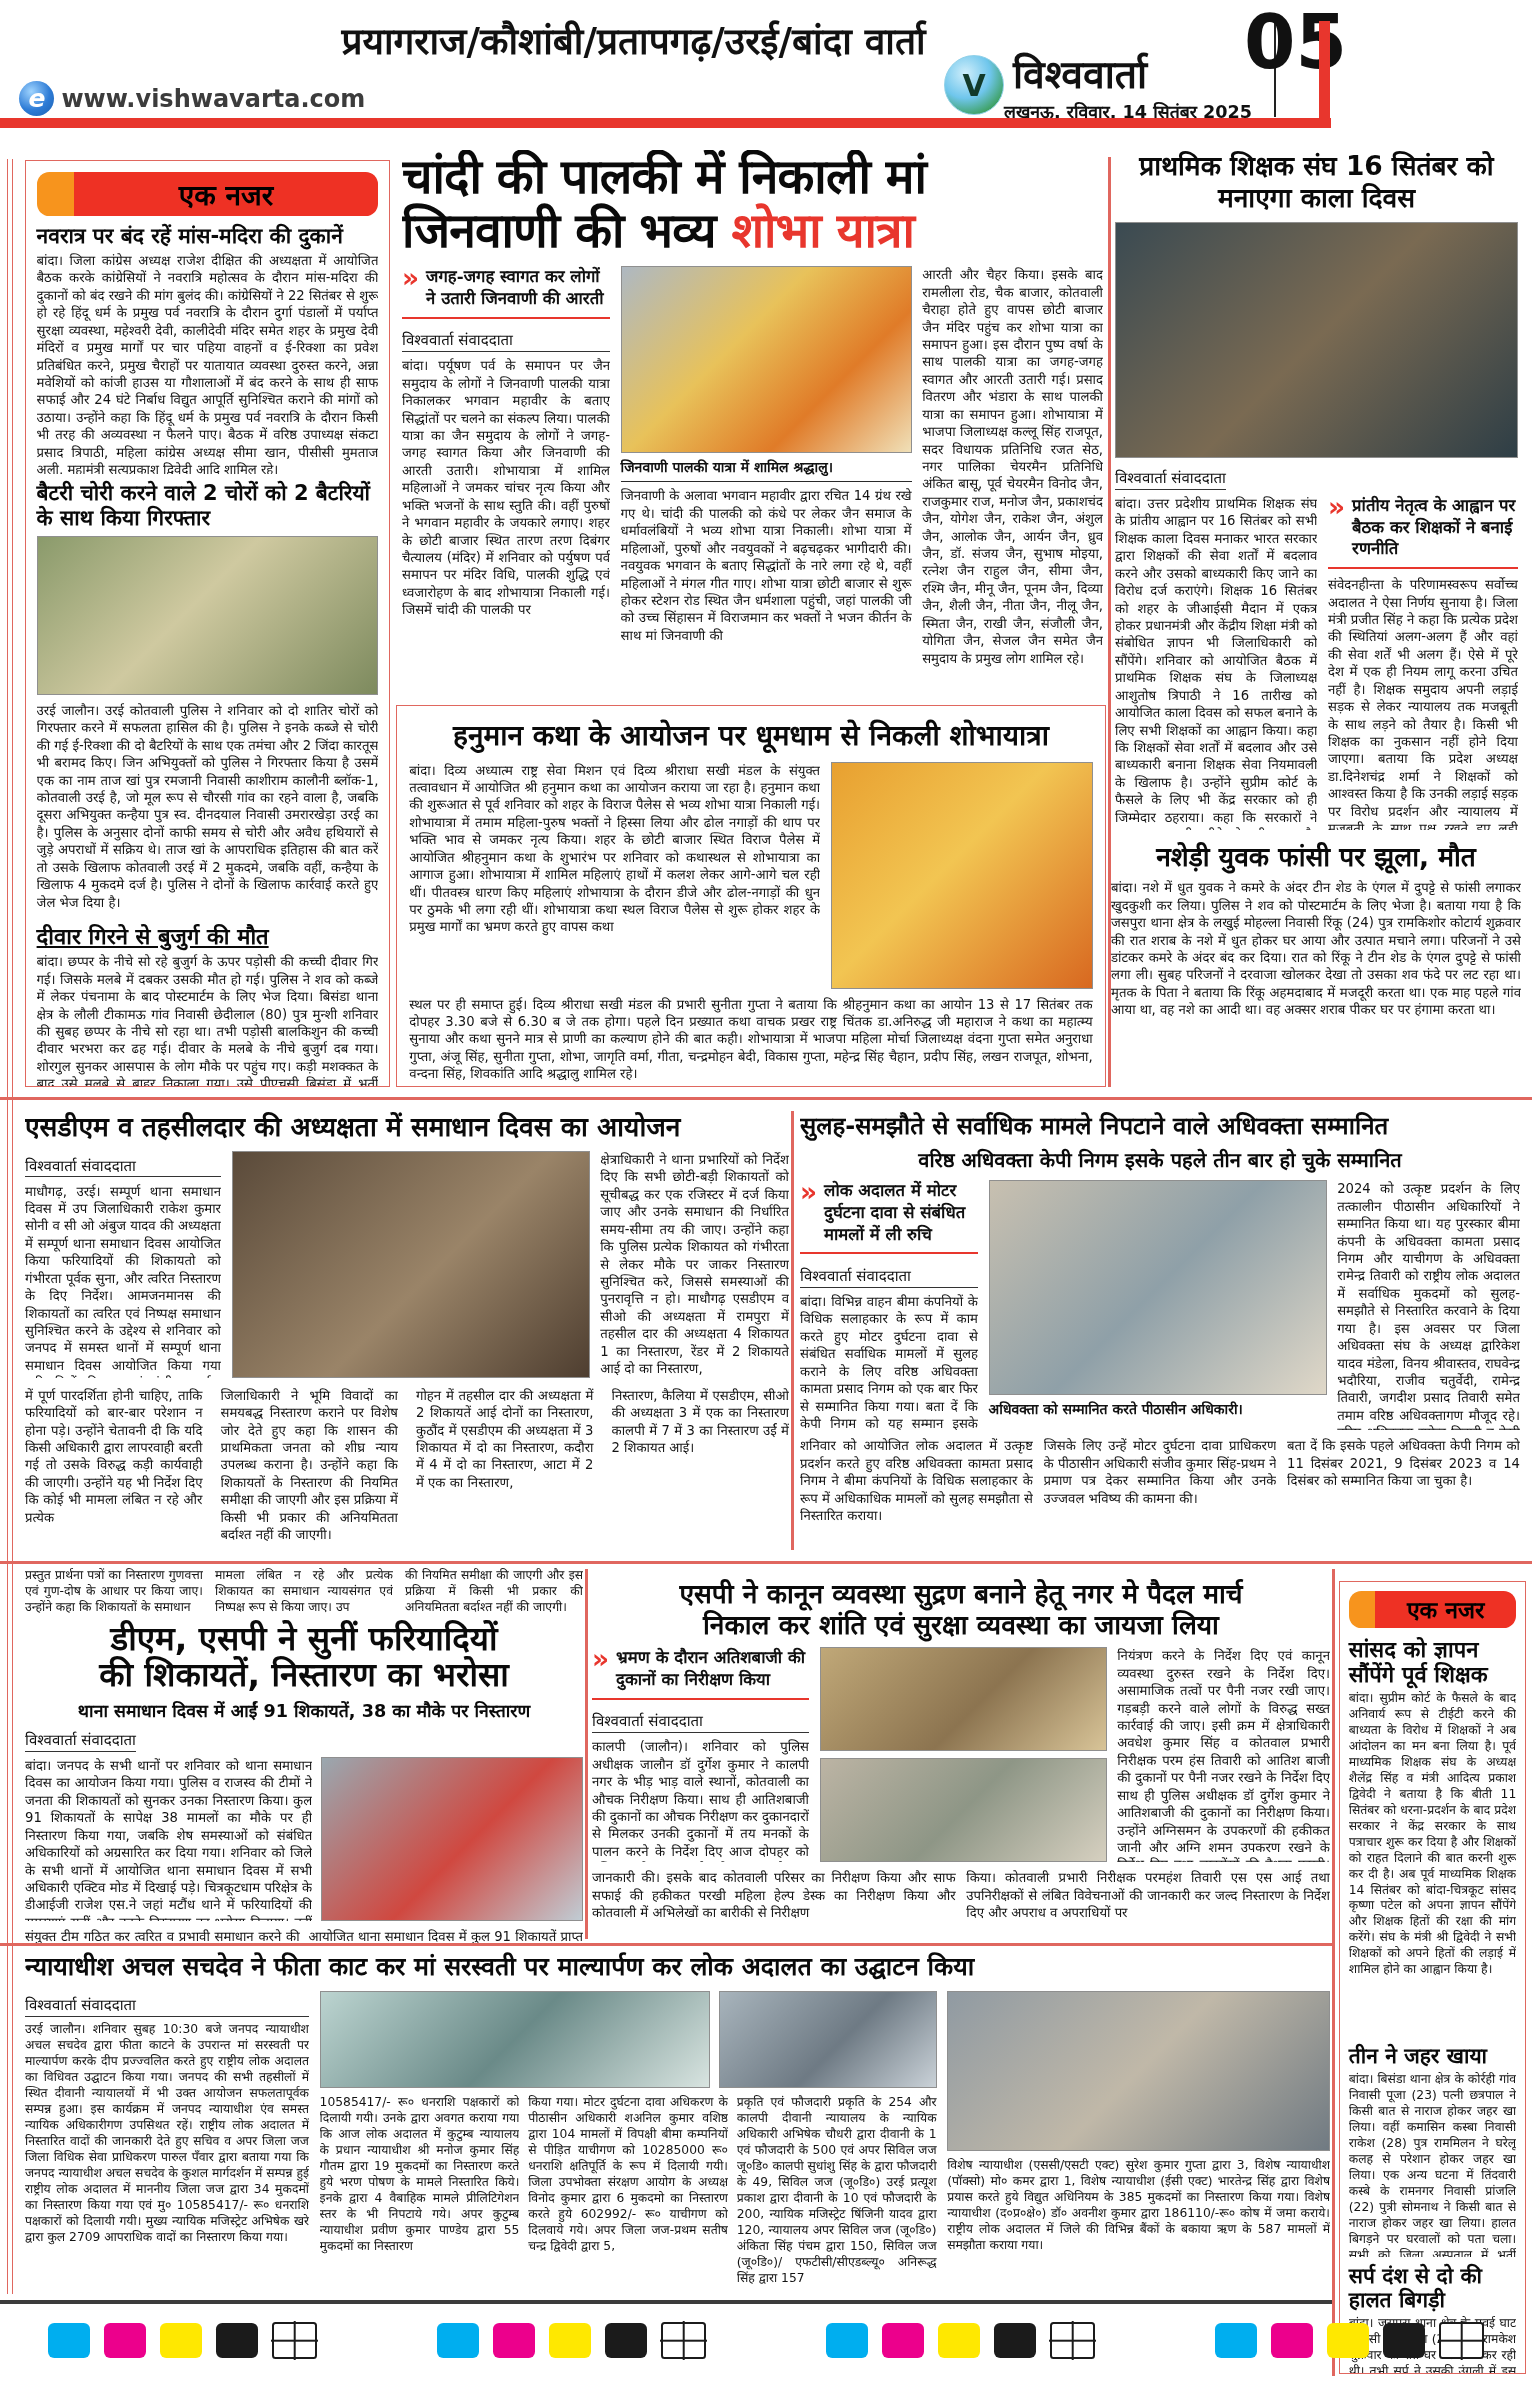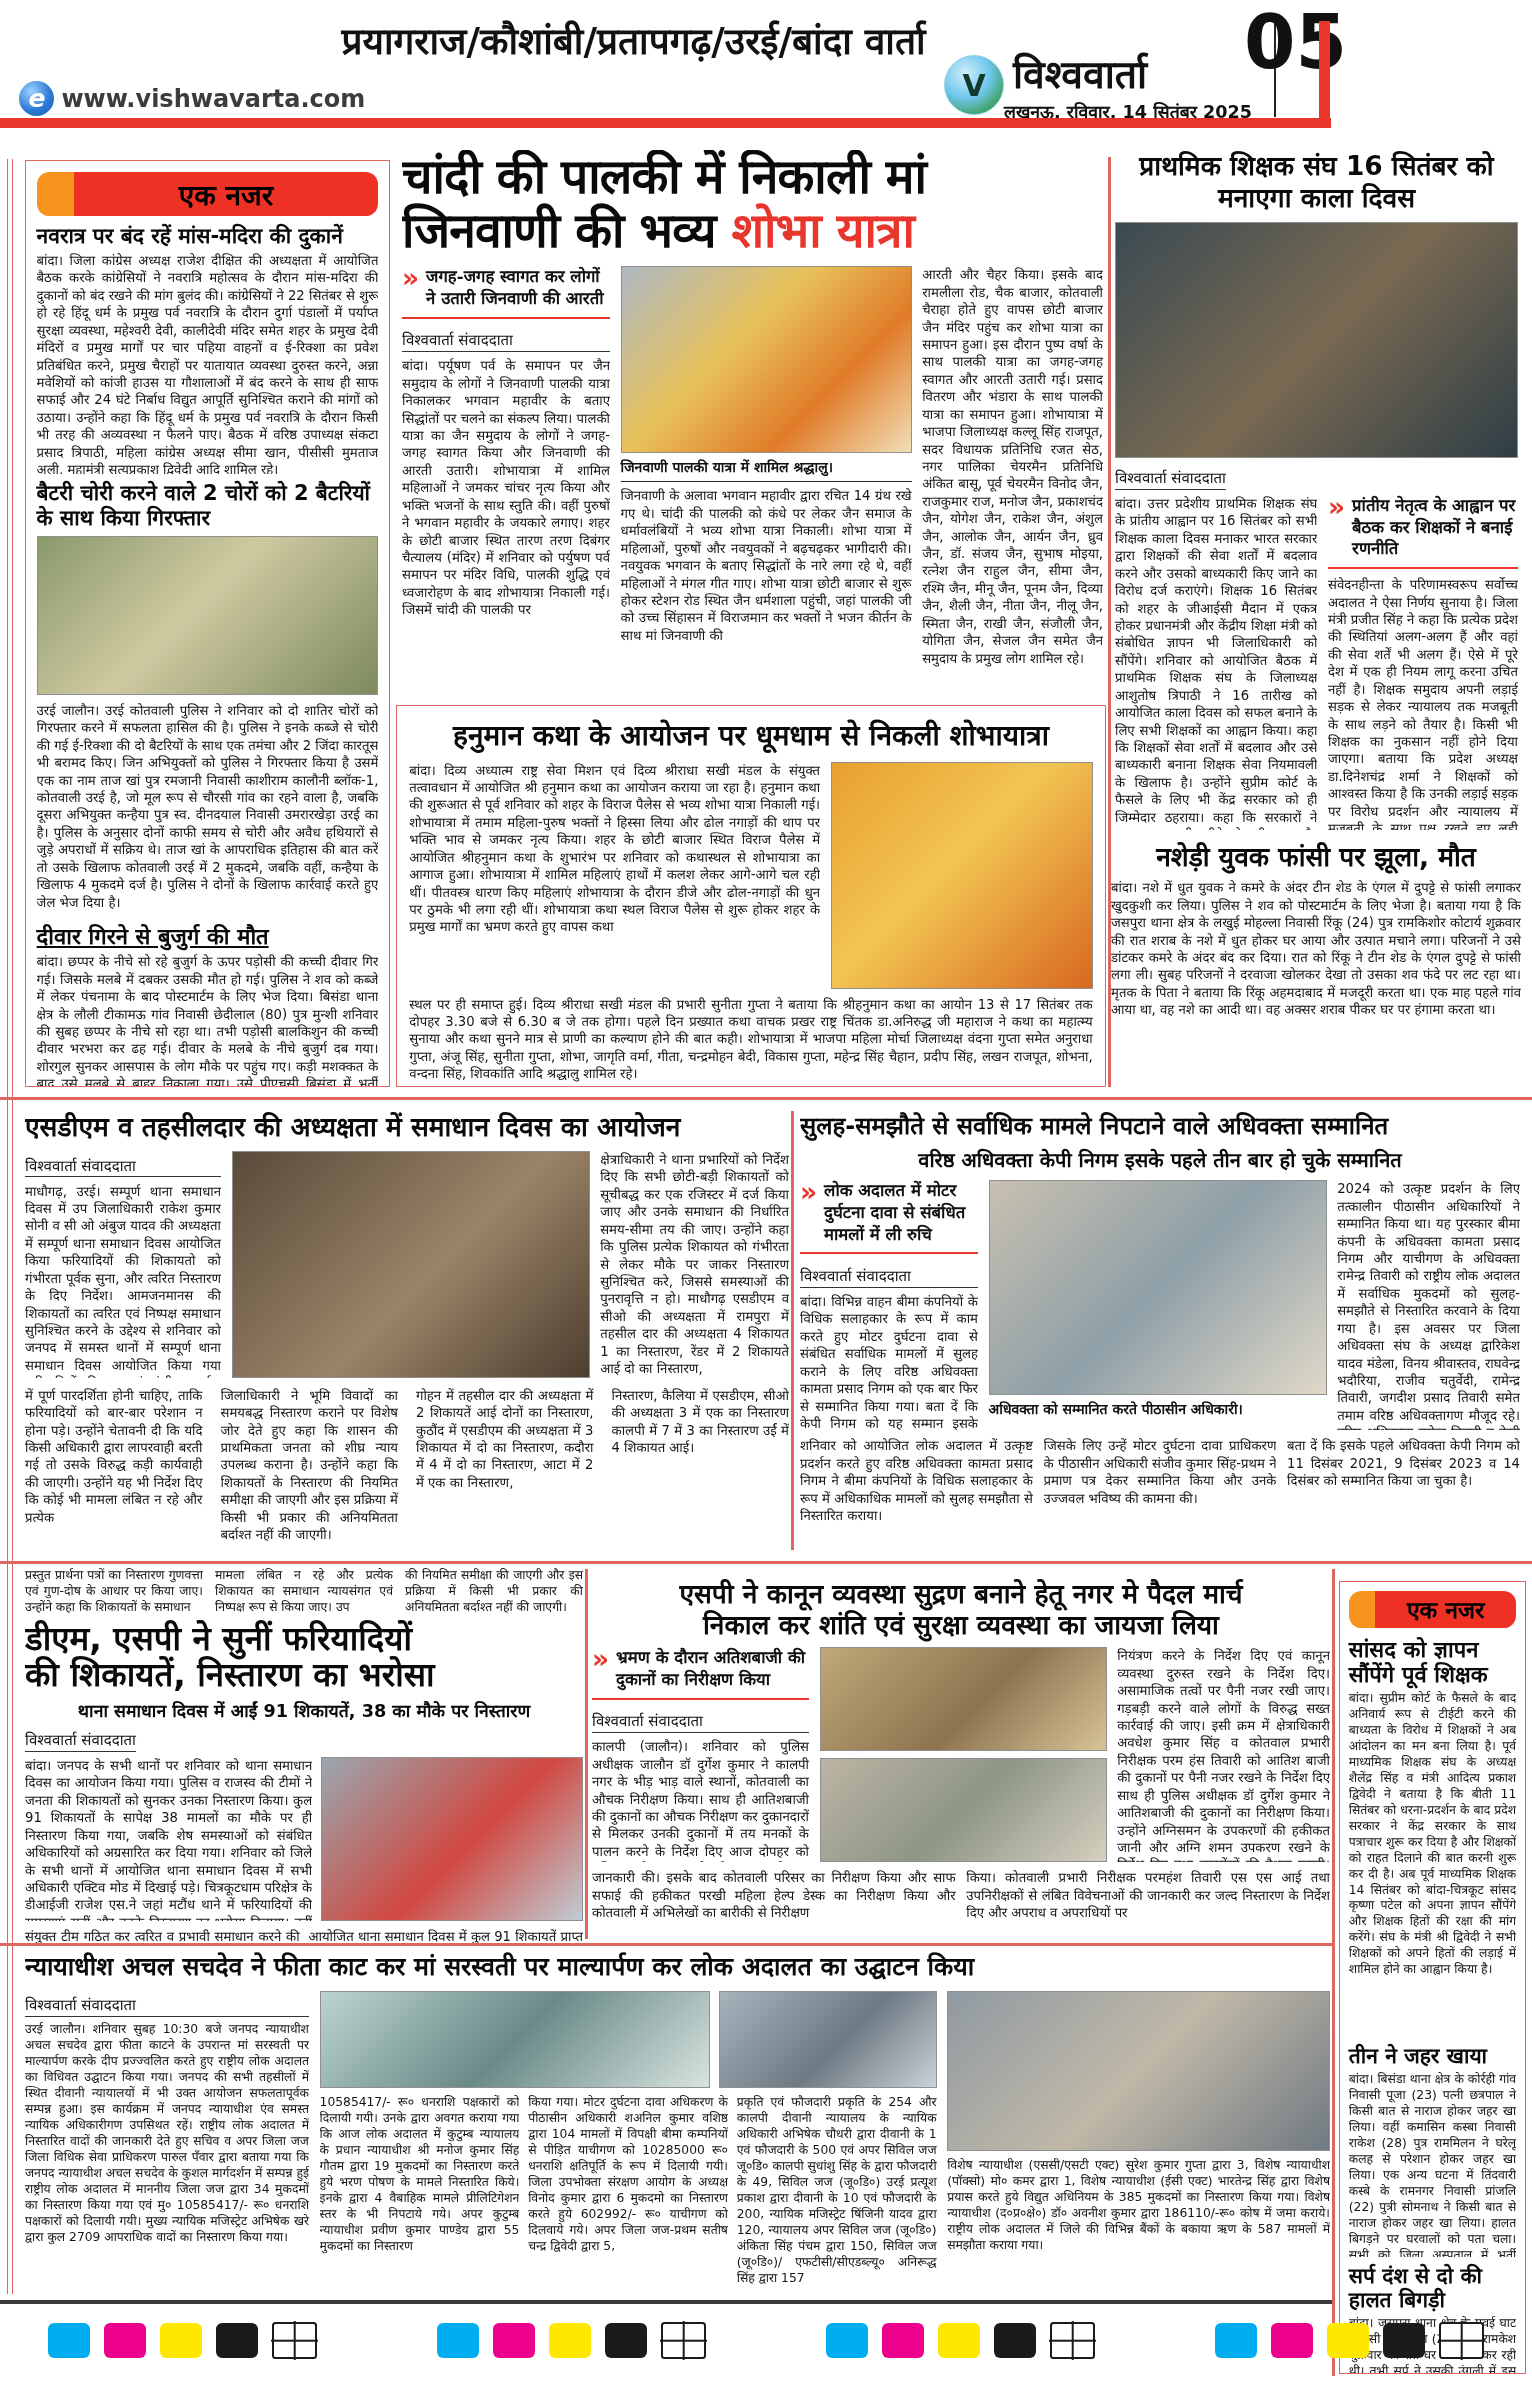--- a/index.html
+++ b/index.html
@@ -159,21 +159,21 @@
         <div class="byline">विश्ववार्ता संवाददाता</div>
         <div class="bt" style="flex:1;">माधौगढ़, उरई। सम्पूर्ण थाना समाधान दिवस में उप जिलाधिकारी राकेश कुमार सोनी व सी ओ अंबुज यादव की अध्यक्षता में सम्पूर्ण थाना समाधान दिवस आयोजित किया फरियादियों की शिकायतो को गंभीरता पूर्वक सुना, और त्वरित निस्तारण के दिए निर्देश। आमजनमानस की शिकायतों का त्वरित एवं निष्पक्ष समाधान सुनिश्चित करने के उद्देश्य से शनिवार को जनपद में समस्त थानों में सम्पूर्ण थाना समाधान दिवस आयोजित किया गया फरियादियों की समस्याएं गंभीरता पूर्वक सुनीं और उनके निस्तारण के लिए संबंधित अधिकारियों को आवश्यक दिशा-निर्देश दिए। उप जिलाधिकारी ने अधिकारियों को निर्देशित किया कि शिकायतकर्ताओं द्वारा प्रस्तुत प्रार्थना पत्रों का निस्तारण समुचता</div>
       </div>
       <div class="ph ph-office" style="width:358px;flex:0 0 auto;"></div>
       <div class="bt" style="flex:1;">क्षेत्राधिकारी ने थाना प्रभारियों को निर्देश दिए कि सभी छोटी-बड़ी शिकायतों को सूचीबद्ध कर एक रजिस्टर में दर्ज किया जाए और उनके समाधान की निर्धारित समय-सीमा तय की जाए। उन्होंने कहा कि पुलिस प्रत्येक शिकायत को गंभीरता से लेकर मौके पर जाकर निस्तारण सुनिश्चित करे, जिससे समस्याओं की पुनरावृत्ति न हो। माधौगढ़ एसडीएम व सीओ की अध्यक्षता में रामपुरा में तहसील दार की अध्यक्षता 4 शिकायत 1 का निस्तारण, रेंडर में 2 शिकायते आई दो का निस्तारण,</div>
     </div>
     <div style="display:flex;gap:18px;margin-top:8.8px;height:155px;">
       <div class="bt" style="flex:1;">में पूर्ण पारदर्शिता होनी चाहिए, ताकि फरियादियों को बार-बार परेशान न होना पड़े। उन्होंने चेतावनी दी कि यदि किसी अधिकारी द्वारा लापरवाही बरती गई तो उसके विरुद्ध कड़ी कार्यवाही की जाएगी। उन्होंने यह भी निर्देश दिए कि कोई भी मामला लंबित न रहे और प्रत्येक</div>
       <div class="bt" style="flex:1;">जिलाधिकारी ने भूमि विवादों का समयबद्ध निस्तारण कराने पर विशेष जोर देते हुए कहा कि शासन की प्राथमिकता जनता को शीघ्र न्याय उपलब्ध कराना है। उन्होंने कहा कि शिकायतों के निस्तारण की नियमित समीक्षा की जाएगी और इस प्रक्रिया में किसी भी प्रकार की अनियमितता बर्दाश्त नहीं की जाएगी।</div>
       <div class="bt" style="flex:1;">गोहन में तहसील दार की अध्यक्षता में 2 शिकायतें आई दोनों का निस्तारण, कुठौंद में एसडीएम की अध्यक्षता में 3 शिकायत में दो का निस्तारण, कदौरा में 4 में दो का निस्तारण, आटा में 2 में एक का निस्तारण,</div>
-      <div class="bt" style="flex:1;">निस्तारण, कैलिया में एसडीएम, सीओ की अध्यक्षता 3 में एक का निस्तारण कालपी में 7 में 3 का निस्तारण उर्ई में 4 शिकायत आई।</div>
+      <div class="bt" style="flex:1;">निस्तारण, कैलिया में एसडीएम, सीओ की अध्यक्षता 3 में एक का निस्तारण कालपी में 7 में 3 का निस्तारण उर्ई में 2 शिकायत आई।</div>
     </div>
   </div>
 
   <div class="sec" style="left:800px;top:1108px;width:720px;height:446px;">
     <div class="hl h-nowrap" style="font-size:24px;">सुलह-समझौते से सर्वाधिक मामले निपटाने वाले अधिवक्ता सम्मानित</div>
     <div class="hl" style="font-size:20px;text-align:center;margin-top:5.3px;">वरिष्ठ अधिवक्ता केपी निगम इसके पहले तीन बार हो चुके सम्मानित</div>
     <div style="display:flex;gap:10.6px;margin-top:7px;height:250px;">
       <div style="width:178px;flex:0 0 auto;display:flex;flex-direction:column;">
         <div class="qblock">
           <span class="qmark">»</span>
@@ -194,21 +194,21 @@
       <div class="bt" style="flex:1;">बता दें कि इसके पहले अधिवक्ता केपी निगम को 11 दिसंबर 2021, 9 दिसंबर 2023 व 14 दिसंबर को सम्मानित किया जा चुका है।</div>
     </div>
   </div>
 
   <div class="sec" style="left:25px;top:1568px;width:558px;height:375px;">
     <div style="display:flex;gap:12px;height:49px;">
       <div class="bt-sm" style="flex:1;">प्रस्तुत प्रार्थना पत्रों का निस्तारण गुणवत्ता एवं गुण-दोष के आधार पर किया जाए। उन्होंने कहा कि शिकायतों के समाधान</div>
       <div class="bt-sm" style="flex:1;">मामला लंबित न रहे और प्रत्येक शिकायत का समाधान न्यायसंगत एवं निष्पक्ष रूप से किया जाए। उप</div>
       <div class="bt-sm" style="flex:1;">की नियमित समीक्षा की जाएगी और इस प्रक्रिया में किसी भी प्रकार की अनियमितता बर्दाश्त नहीं की जाएगी।</div>
     </div>
-    <div class="hl" style="font-size:33px;line-height:1.12;text-align:left;margin-top:3.5px;">
+    <div class="hl" style="font-size:33px;line-height:1.12;text-align:center;margin-top:3.5px;">
       <div>डीएम, एसपी ने सुनीं फरियादियों</div>
       <div>की शिकायतें, निस्तारण का भरोसा</div>
     </div>
     <div class="hl" style="font-size:17.6px;text-align:center;margin:3.5px 0;">थाना समाधान दिवस में आईं 91 शिकायतें, 38 का मौके पर निस्तारण</div>
     <div class="byline">विश्ववार्ता संवाददाता</div>
     <div style="display:flex;gap:8.8px;height:164px;">
       <div class="bt" style="flex:1;">बांदा। जनपद के सभी थानों पर शनिवार को थाना समाधान दिवस का आयोजन किया गया। पुलिस व राजस्व की टीमों ने जनता की शिकायतों को सुनकर उनका निस्तारण किया। कुल 91 शिकायतों के सापेक्ष 38 मामलों का मौके पर ही निस्तारण किया गया, जबकि शेष समस्याओं को संबंधित अधिकारियों को अग्रसारित कर दिया गया। शनिवार को जिले के सभी थानों में आयोजित थाना समाधान दिवस में सभी अधिकारी एक्टिव मोड में दिखाई पड़े। चित्रकूटधाम परिक्षेत्र के डीआईजी राजेश एस.ने जहां मटौंध थाने में फरियादियों की समस्याएं सुनीं और उनके निस्तारण का भरोसा दिलाया। वहीं जिलाधिकारी जे.रीभा और पुलिस अधीक्षक पलाश बंसल ने शहर कोतवाली में पहुंचकर फरियादियों की शिकायतें सुनीं और निस्तारण कराया। समाधान दिवस में राजस्व और पुलिस विभाग से संबंधित मामले छाये रहे। डीएम श्रीमती रीभा व एसपी श्री बंसल ने जमीनी विवाद से संबंधित मामलों के निस्तारण के लिए पुलिस व राजस्व की</div>
       <div class="ph ph-complaint" style="width:262px;flex:0 0 auto;"></div>
     </div>
     <div style="display:flex;gap:8.8px;margin-top:7px;height:49px;">

